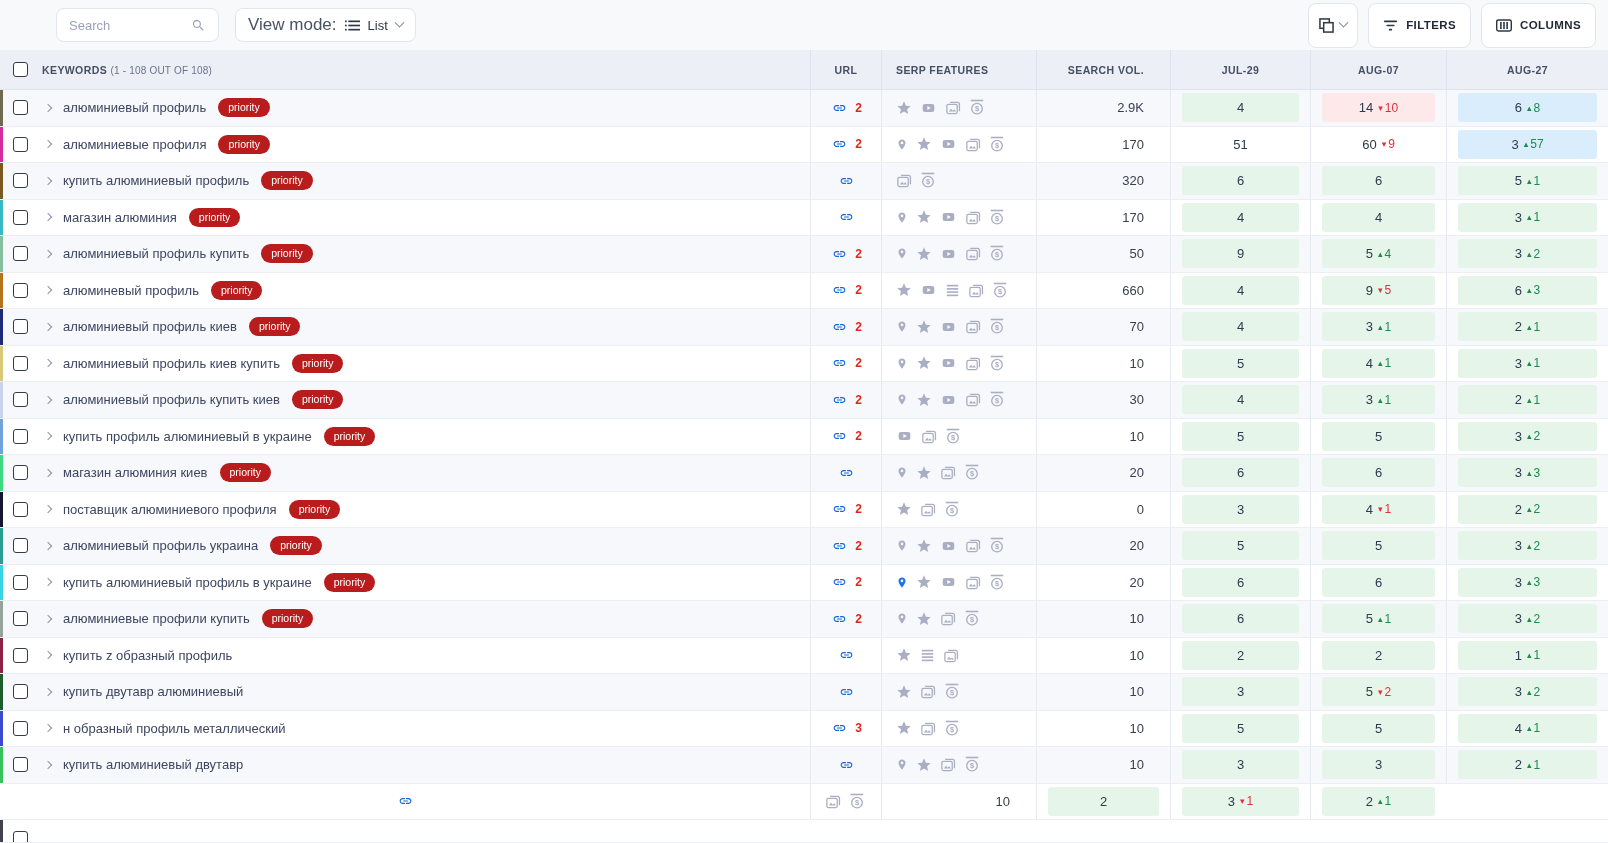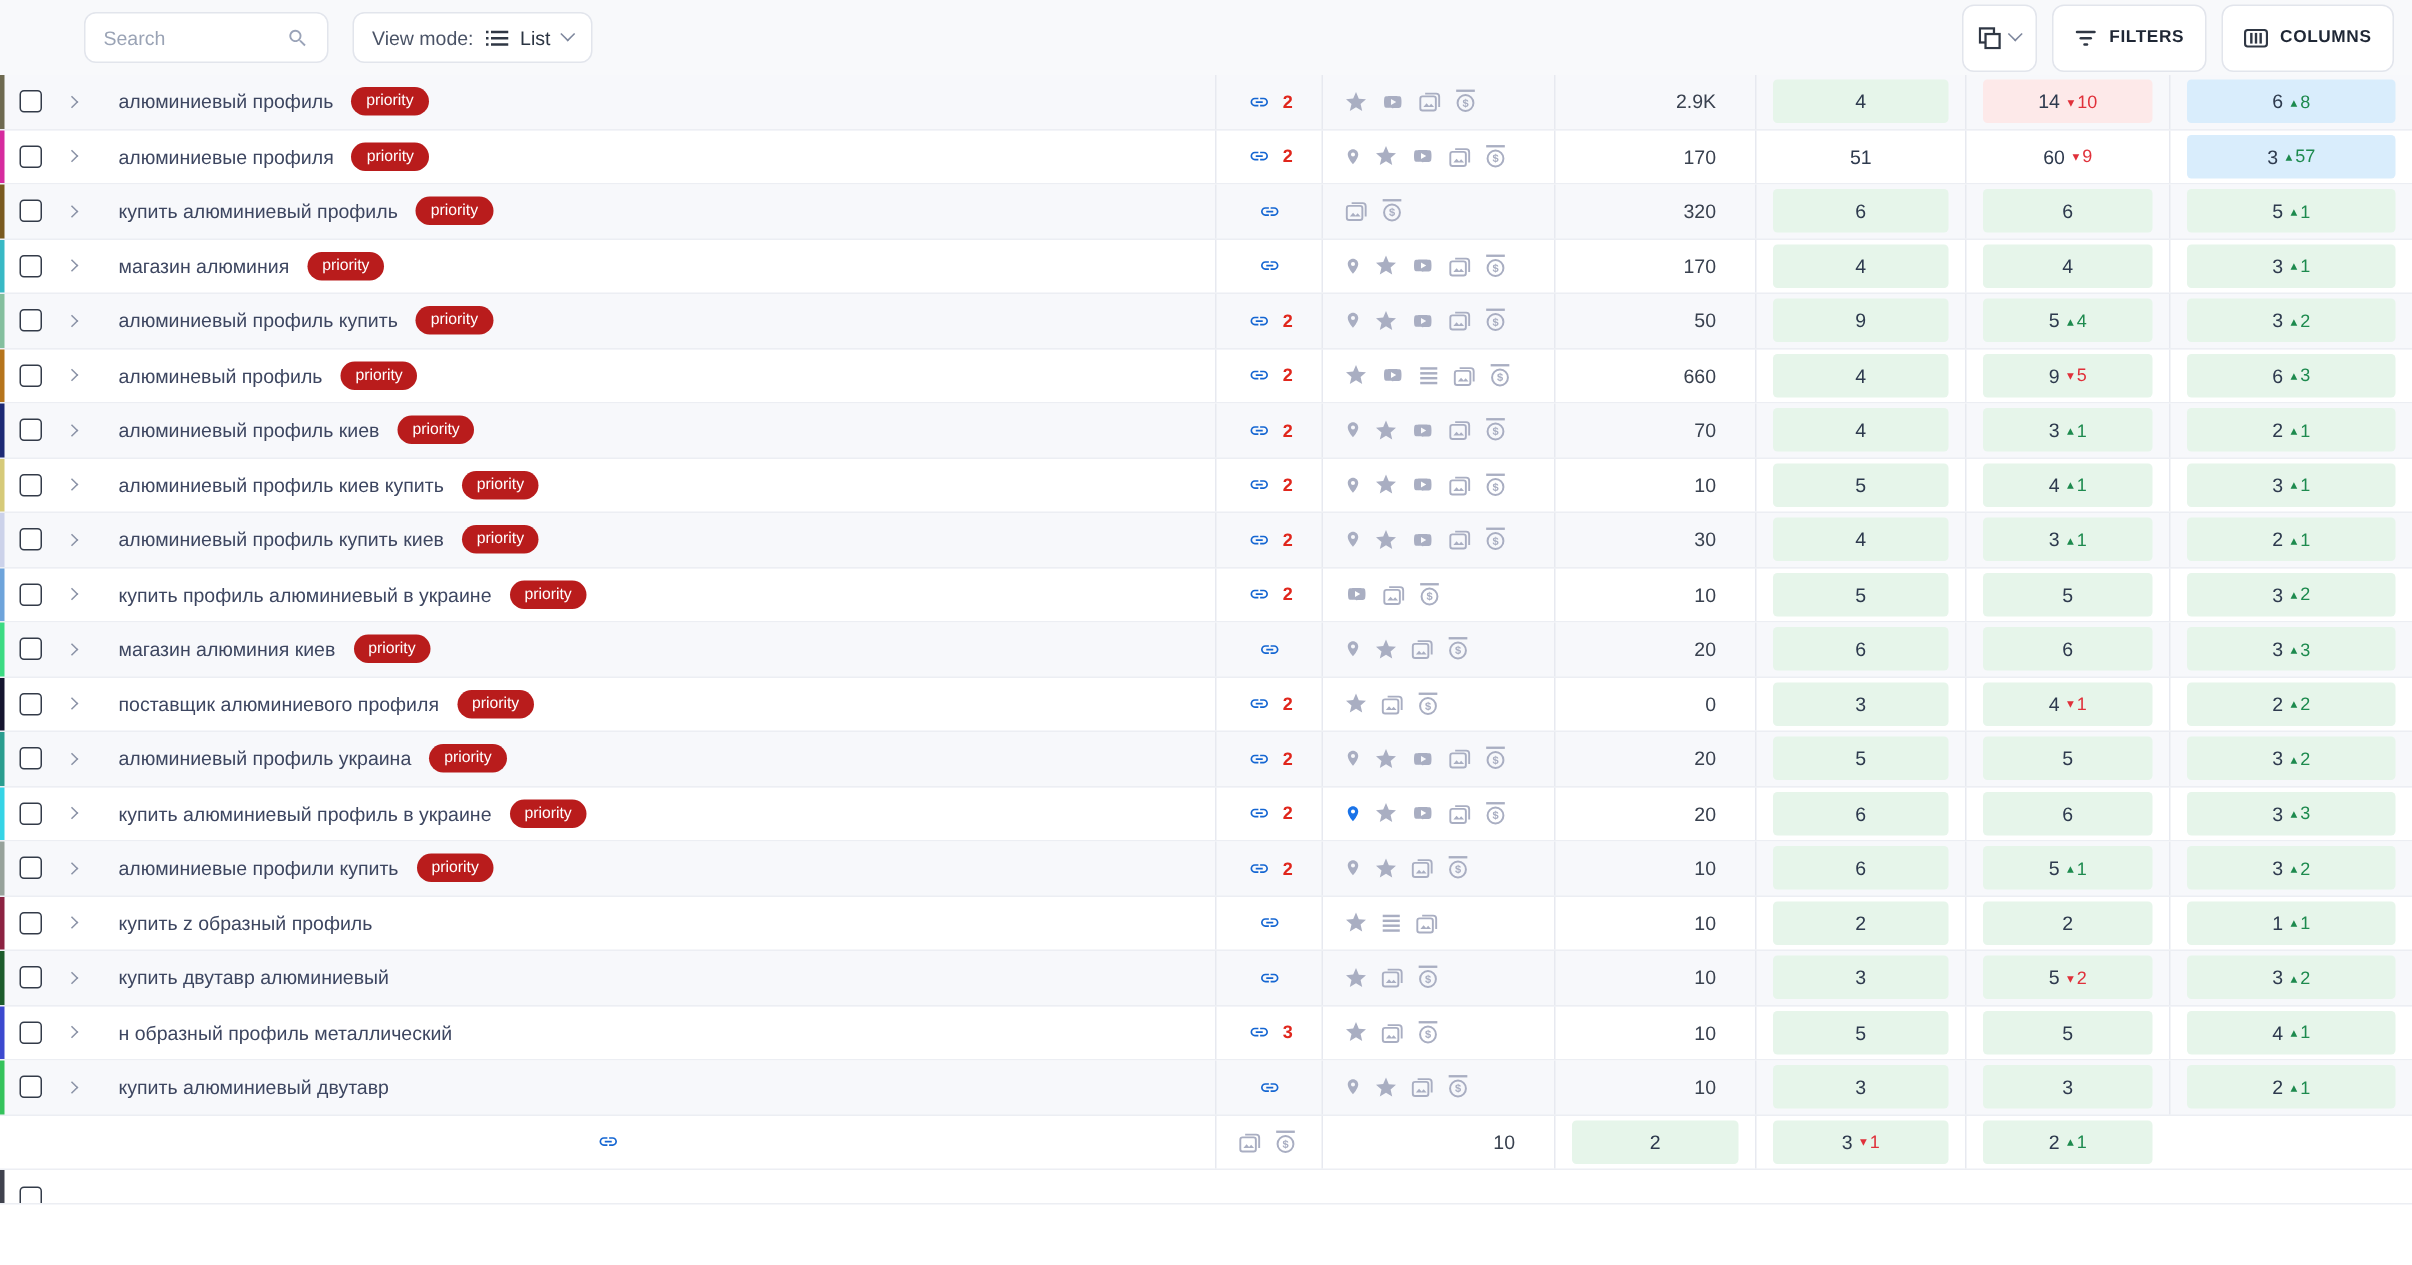--- a/index.html
+++ b/index.html
@@ -16,21 +16,21 @@
   .lang-badge { font-size:11px; font-weight:bold; color:#3c4658; background:#eef1f5; border-radius:4px; padding:3px 6px; }
   .flag { width:19px; height:13px; border-radius:2px; overflow:hidden; display:inline-block; }
   .flag .b { height:50%; background:#4a8ad2; } .flag .y { height:50%; background:#f7d154; }
   .chev-down { width:7px; height:7px; border-right:1.6px solid #7d869c; border-bottom:1.6px solid #7d869c;
     transform:rotate(45deg) translate(-2px,-2px); display:inline-block; }
   .search-box { width:163px; margin-left:16px; justify-content:space-between; }
   .search-box input { border:none; outline:none; font-size:13px; color:#39414f; width:110px; background:transparent; }
   .search-box input::placeholder { color:#9aa3b5; }
   .icon-gray { color:#9aa3b8; display:inline-flex; }
   .view-box { margin-left:16px; }
-  .view-label { font-size:13px; color:#4a5366; }
+  .view-label { font-size:17px; color:#4a5366; }
   .view-value { font-size:13px; color:#2b3442; }
   .tb-right { margin-left:auto; display:flex; align-items:center; gap:10px; }
   .btn { height:45px; background:#fff; border:1px solid #e2e5ec; border-radius:8px;
     display:flex; align-items:center; gap:8px; padding:0 14px; cursor:pointer;
     font-size:11.5px; font-weight:bold; letter-spacing:.4px; color:#1f2735; }
   .btn-sm { padding:0 10px; gap:6px; }
   .dark-ico { color:#2f3744; display:inline-flex; }
 
   
   .grid-cols { display:grid; grid-template-columns:810px 71px 155px 134px 140px 136px 162px; }
@@ -47,21 +47,21 @@
   .row { height:36.5px; border-bottom:1px solid #eceef3; font-size:13px; }
   .row.alt { background:#f7f8fb; }
   .row > div + div { border-left:1px solid #e7e9f0; }
   .cell { display:flex; align-items:center; position:relative; }
   .kw { padding-left:13px; gap:0; }
   .strip { position:absolute; left:0; top:0; bottom:0; width:3px; }
   .cb { width:15px; height:15px; border:1.8px solid #333b49; border-radius:3px; background:#fff;
     display:inline-block; flex:none; cursor:pointer; }
   .chev-right { width:6px; height:6px; border-right:1.6px solid #8a92a6; border-top:1.6px solid #8a92a6;
     transform:rotate(45deg); display:inline-block; margin-left:17px; flex:none; cursor:pointer; }
-  .kw-text { color:#3d4660; margin-left:28px; cursor:pointer; }
+  .kw-text { color:#3d4660; margin-left:12px; cursor:pointer; }
   .pill { background:#b91c1c; color:#fff; font-size:10.5px; border-radius:999px;
     padding:3px 10px 4px; margin-left:12px; }
   .url-cell { justify-content:center; gap:6px; }
   .link-ico { color:#1566d2; display:inline-flex; cursor:pointer; }
   .link-count { color:#e0261c; font-size:12px; font-weight:bold; }
   .serp-cell { padding-left:14px; gap:8px; color:#a9aec2; }
   .serp-cell .sico { display:inline-flex; align-items:center; }
   .sico.active { color:#1a73e8; }
   .vol-cell { justify-content:flex-end; padding-right:26px; color:#39414f; }
   .pos-cell { justify-content:center; }
@@ -136,20 +136,35 @@
               <rect x="4.6" y="3" width="1.8" height="8" fill="#2f3744"></rect>
               <rect x="8.1" y="3" width="1.8" height="8" fill="#2f3744"></rect>
               <rect x="11.6" y="3" width="1.8" height="8" fill="#2f3744"></rect>
             </svg>
         </span>
         <span>COLUMNS</span>
       </button>
     </div>
   </div>
 
+  <div class="thead grid-cols">
+    <div class="th-kw">
+      <span class="cb"></span>
+      <span>
+        <span>KEYWORDS</span>
+        <span class="th-count">(1 - 108 OUT OF 108)</span>
+      </span>
+    </div>
+    <div class="th-center">URL</div>
+    <div class="th-left">SERP FEATURES</div>
+    <div class="th-right">SEARCH VOL.</div>
+    <div class="th-center">JUL-29</div>
+    <div class="th-center">AUG-07</div>
+    <div class="th-center">AUG-27</div>
+  </div>
 
   <div id="rows">
   <div class="row grid-cols alt">
     <div class="cell kw">
       <span class="strip" style="background: rgb(110, 106, 80);"></span>
       <span class="cb"></span>
       <span class="chev-right"></span>
       <span class="kw-text">алюминиевый профиль</span>
       <span class="pill">priority</span>
     </div>

